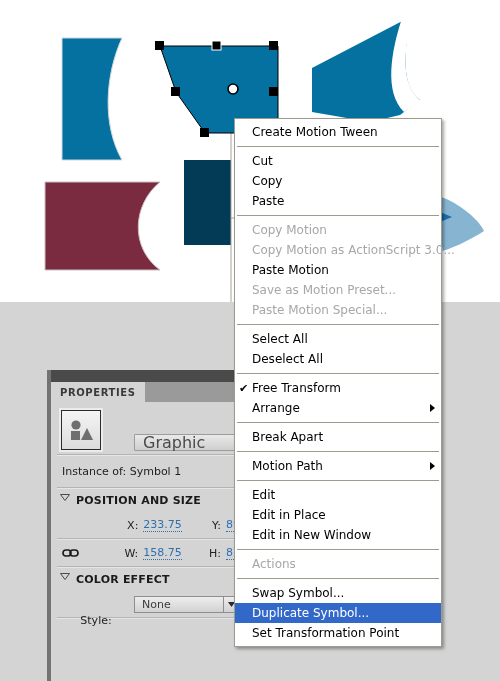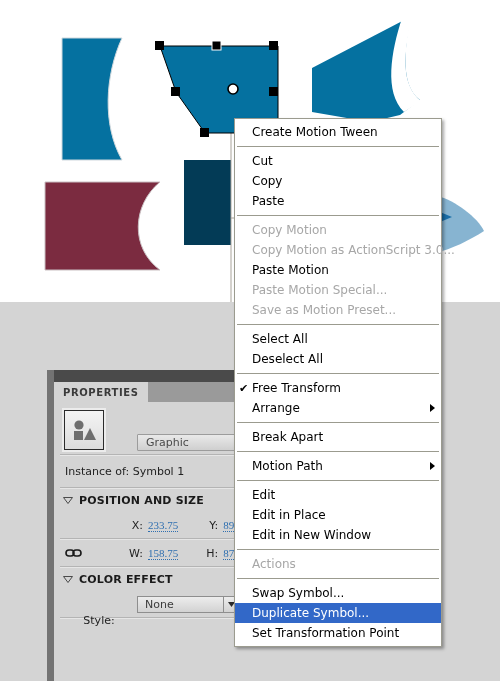--- a/index.html
+++ b/index.html
@@ -41,21 +41,21 @@
   }
 
   
   #properties-panel {
     position: absolute;
     left: 47px;
     top: 370px;
     width: 193px;
     height: 311px;
     background: #86efac;
-    border-left: 7px solid #737373;
+    border-left: 4px solid #737373;
     box-sizing: border-box;
   }
   .panel-titlebar {
     height: 12px;
     background: #4a4a4a;
   }
   .panel-tabs {
     height: 20px;
     background: #9a9a9a;
     display: flex;
@@ -103,39 +103,39 @@
     margin-left: 33px;
     margin-top: 24px;
     height: 17px;
     flex: 1;
     background: linear-gradient(180deg,#e9e9e9,#cfcfcf);
     border: 1px solid #9c9c9c;
     border-radius: 1px;
     display: flex;
     align-items: center;
     padding-left: 8px;
-    font-size: 11px;
+    font-size: 16px;
     color: #4a4a4a;
     box-sizing: border-box;
   }
   .panel-divider {
     height: 1px;
     background: #b4b4b4;
     border-bottom: 1px solid #e6e6e6;
     margin: 0 6px;
   }
   .instance-row {
     padding: 9px 0 9px 11px;
     font-size: 11px;
     color: #222;
   }
   .instance-row .label { color: #222; }
   .section-header {
     display: flex;
-    align-items: center;
+    align-items: flex-start;
     padding: 5px 0 5px 9px;
     font-size: 11px;
     font-weight: bold;
     color: #1a1a1a;
     letter-spacing: 0.2px;
   }
   .tri-outline::after { border-top-color: transparent; }
   .tri-outline {
     width: 10px; height: 7px;
     border: none;
@@ -160,21 +160,20 @@
   .prop-lbl {
     text-align: right;
     color: #222;
     font-size: 11px;
   }
   .prop-val {
     color: #2f6fb0;
     border-bottom: 1px dotted #2f6fb0;
     font-size: 11px;
     margin-left: 5px;
-    font-family: Liberation Serif, serif;
   }
   .style-row {
     display: flex;
     align-items: center;
     height: 26px;
     padding-left: 9px;
     font-size: 11px;
     color: #222;
   }
   .style-select {
@@ -401,24 +400,24 @@
       <div class="mi disabled">
         <span>Copy Motion</span>
       </div>
       <div class="mi disabled">
         <span>Copy Motion as ActionScript 3.0...</span>
       </div>
       <div class="mi">
         <span>Paste Motion</span>
       </div>
       <div class="mi disabled">
+        <span>Save as Motion Preset...</span>
+      </div>
+      <div class="mi disabled">
         <span>Paste Motion Special...</span>
-      </div>
-      <div class="mi disabled">
-        <span>Save as Motion Preset...</span>
       </div>
       <div class="msep"></div>
       <div class="mi">
         <span>Select All</span>
       </div>
       <div class="mi">
         <span>Deselect All</span>
       </div>
       <div class="msep"></div>
       <div class="mi">

